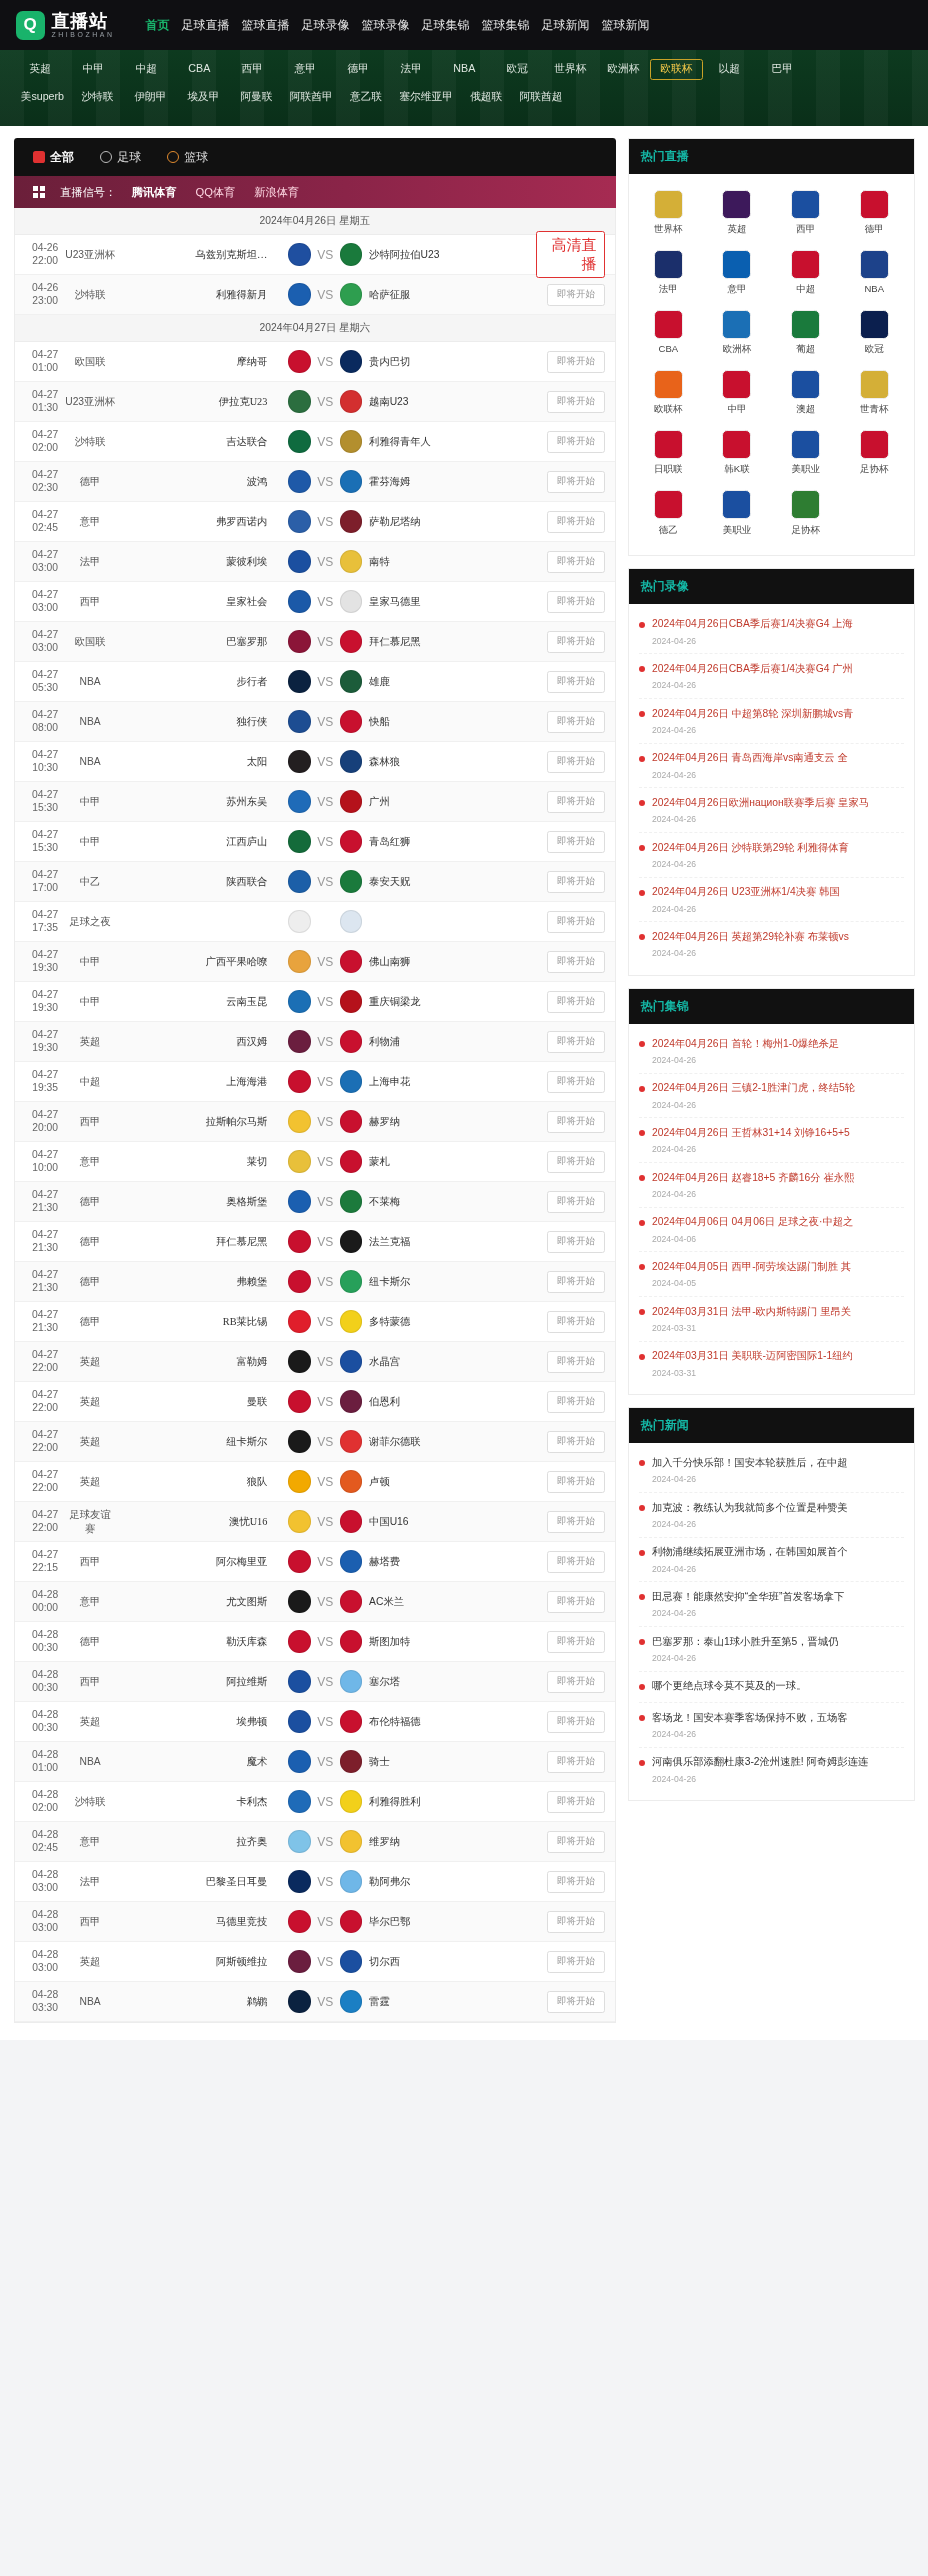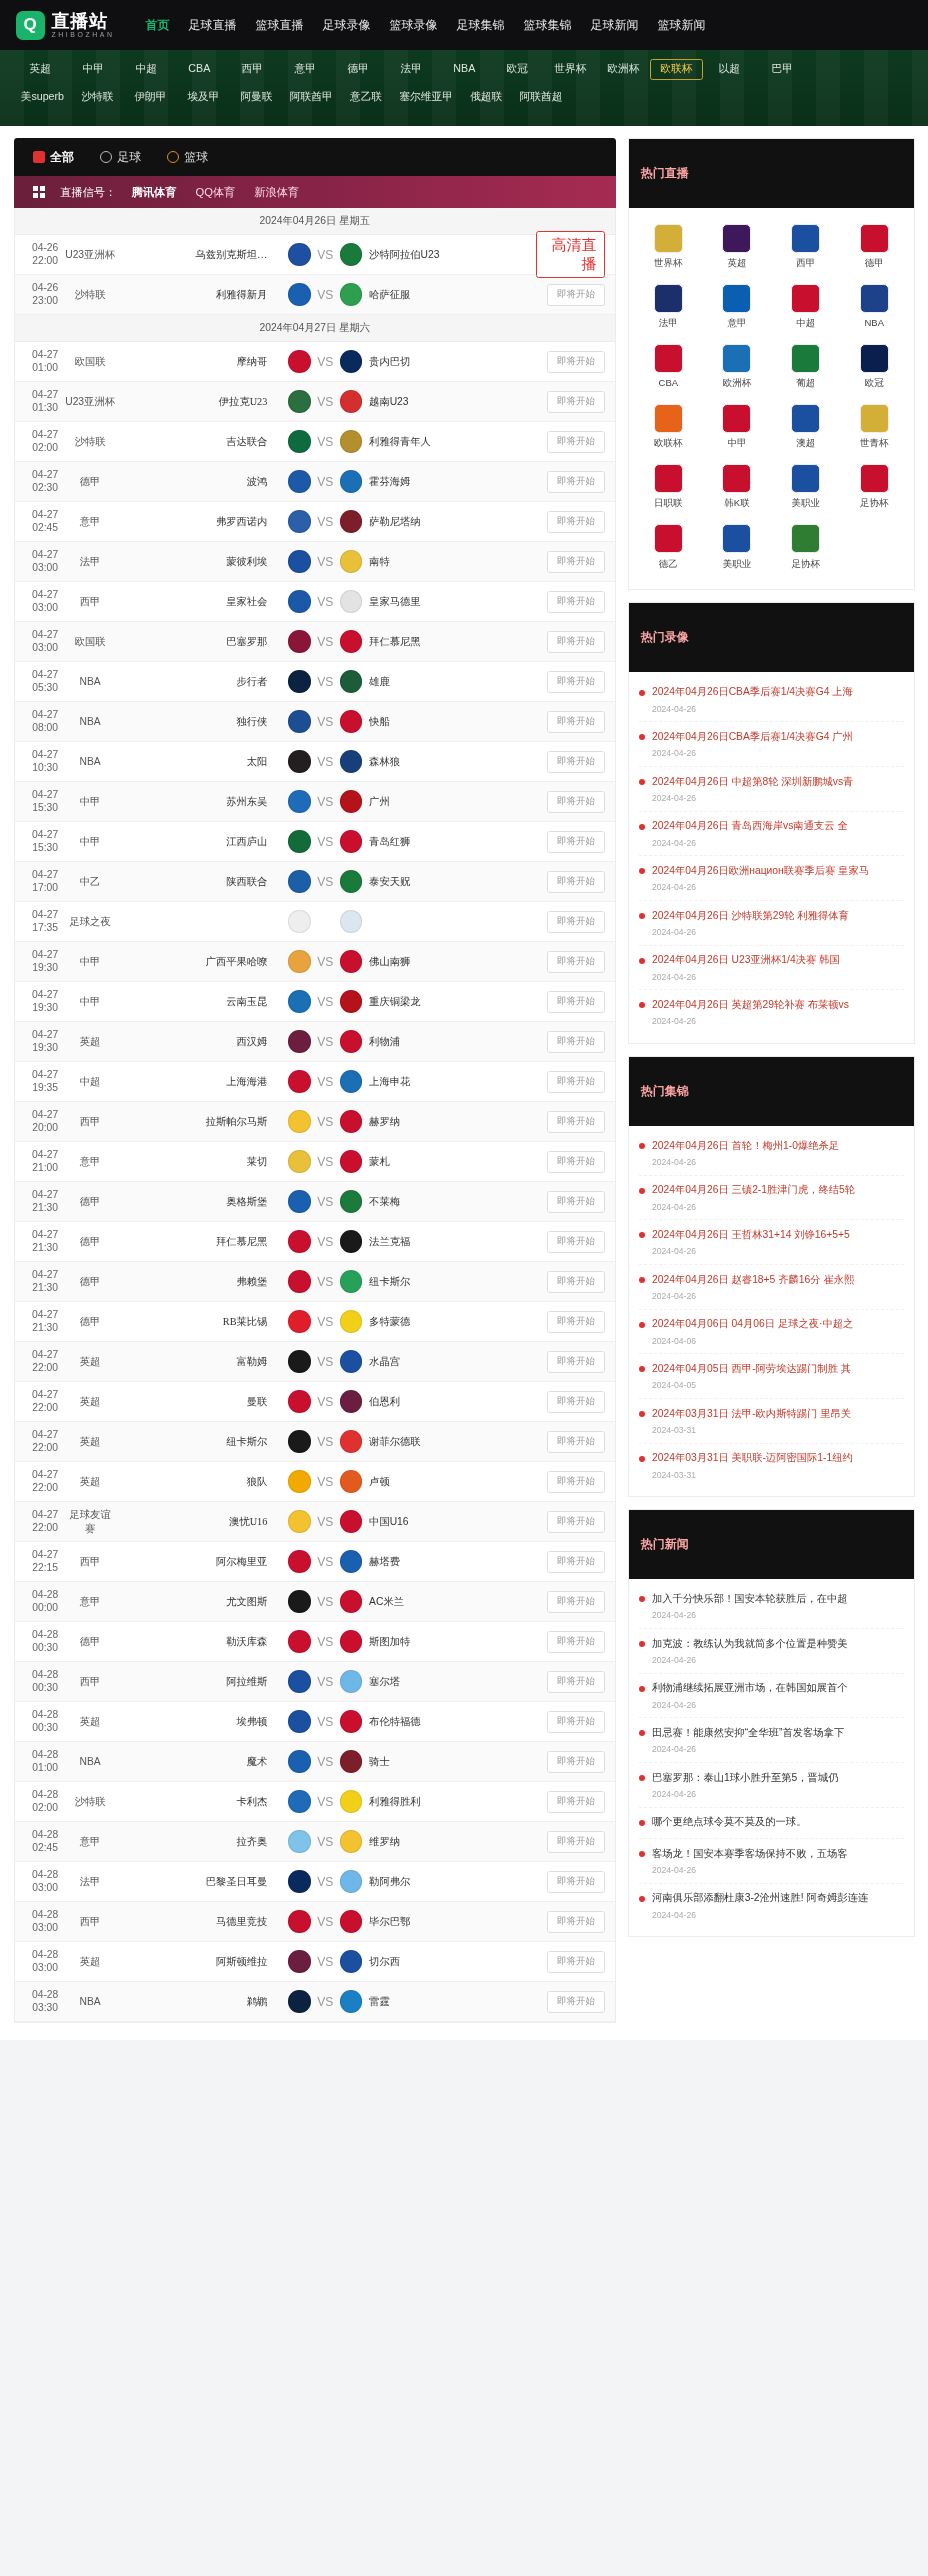--- a/index.html
+++ b/index.html
@@ -19,21 +19,21 @@
     padding: 0 15.5px; color:#fff;
   }
   .logo { display:flex; align-items:center; gap:6.9px; }
   .logo-mark {
     width:29px;height:29px;border-radius:6.9px;background:#19b36b;
     display:flex;align-items:center;justify-content:center;color:#fff;font-size:17px;font-weight:bold;
   }
   .logo-text { line-height:1.05; }
   .logo-cn { font-size:18px; font-weight:bold; letter-spacing:0.9px; }
   .logo-en { font-size:6.9px; color:#9aa0a6; letter-spacing:2.6px; }
-  .topnav { display:flex; align-items:center; gap:19px; margin-left:31px; }
+  .topnav { display:flex; align-items:center; gap:12px; margin-left:31px; }
   .topnav a { color:#e8e8e8; text-decoration:none; font-size:12px; }
   .topnav a.active { color:#19b36b; font-weight:bold; }
 
   
   .leagueband {
     background: linear-gradient(180deg,#0d3a1f 0%, #0a2f19 100%);
     padding: 8.6px 13.8px 12px 13.8px;
     position:relative;
     overflow:hidden;
   }
@@ -104,21 +104,21 @@
     padding:3.4px 6.9px; font-size:15px; background:#fff; cursor:pointer;
   }
   .btn-soon {
     display:inline-block; border:0.9px solid #ddd; color:#999; border-radius:2.6px;
     padding:3.4px 8.6px; font-size:9.5px; background:#fff; cursor:pointer;
   }
 
   
   .panel { background:#fff; border:0.9px solid #ececec; margin-bottom:12px; }
   .panel-head {
-    background:#111; color:#fca5a5; font-size:12px; font-weight:bold; padding:26px 12px;
+    background:#111; color:#14b8a6; font-size:12px; font-weight:bold; padding:9px 12px;
   }
   .icon-grid { display:grid; grid-template-columns: repeat(4, 1fr); padding:8.6px 5.2px 12px 5.2px; }
   .icon-cell { text-align:center; padding:6.9px 1.7px; cursor:pointer; }
   .icon-cell .ic {
     width:29px;height:29px;border-radius:5.2px;margin:0 auto 4.3px auto; display:block;
     border:0.9px solid #eee;
   }
   .icon-cell .lb { font-size:9.5px; color:#444; }
 
   .newslist { padding:5.2px 10.3px 8.6px 10.3px; }
@@ -590,21 +590,21 @@
             <div class="c-vs">VS</div>
             <div class="c-away">
               <span class="badge" style="background: rgb(200, 16, 46);"></span>
               <span>赫罗纳</span>
             </div>
             <div class="c-btn"><span class="btn-soon">即将开始</span></div>
           </div>
           <div class="row">
             <div class="c-time">
               <div>04-27</div>
-              <div>21:00</div>
+              <div>10:00</div>
             </div>
             <div class="c-league">意甲</div>
             <div class="c-home">
               <span class="nm">莱切</span>
               <span class="badge" style="background: rgb(232, 192, 58);"></span>
             </div>
             <div class="c-vs">VS</div>
             <div class="c-away">
               <span class="badge" style="background: rgb(200, 16, 46);"></span>
               <span>蒙札</span>

